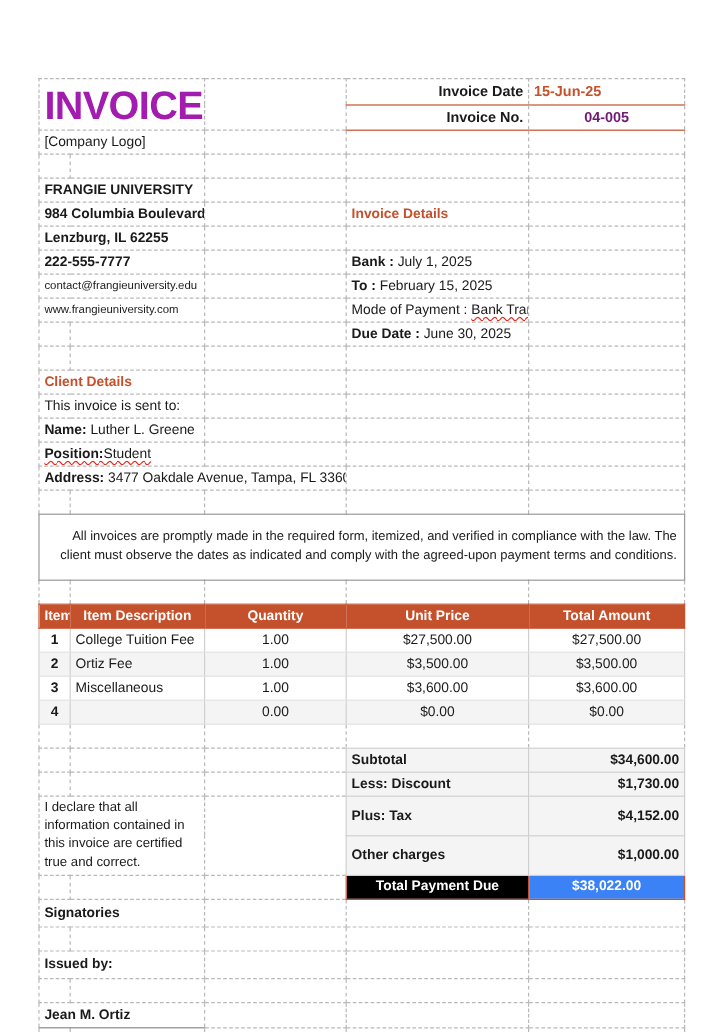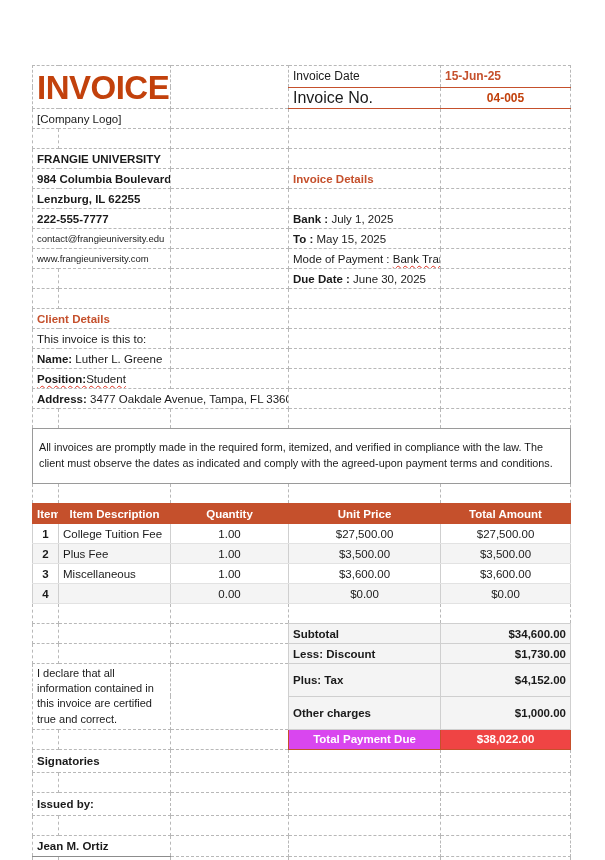--- a/index.html
+++ b/index.html
@@ -33,43 +33,43 @@
   col.cB{width:112px}
   col.cC{width:118px}
   col.cD{width:152px}
   col.cE{width:130px}
   .b{font-weight:bold;}
   .ctr{text-align:center;}
   .small{font-size:9.5px;}
 
   
   .invoice-word{
-    font-size:33px;font-weight:bold;color:#c2410c;
+    font-size:33px;font-weight:bold;color:#a21caf;
     letter-spacing:-0.5px;line-height:1;
     font-family:"Liberation Sans", sans-serif;
   }
 
   
   .hdr-lbl{
-    font-weight:normal;font-size:12px;
+    text-align:right;font-weight:bold;font-size:12px;
     border-bottom:1.6px solid #C5502C !important;
     padding-right:8px;
   }
   .hdr-val{
     font-weight:bold;font-size:12px;color:#C5502C;
     border-bottom:1.6px solid #C5502C !important;
   }
   .hdr-lbl2{
-    text-align:left;font-weight:normal;font-size:16px;
+    text-align:right;font-weight:bold;font-size:12px;
     border-bottom:1.6px solid #C5502C !important;
     border-top:1.6px solid #C5502C !important;
     padding-right:8px;
   }
   .hdr-val2{
-    text-align:center;font-weight:bold;font-size:12px;color:#c2410c;
+    text-align:center;font-weight:bold;font-size:12px;color:#701a75;
     border-bottom:1.6px solid #C5502C !important;
     border-top:1.6px solid #C5502C !important;
   }
 
   
   .sect{color:#C5502C;font-weight:bold;font-size:11.5px;}
 
   
   .terms{
     border:1px solid #9a9a9a !important;
@@ -96,25 +96,25 @@
   .band{background:#f4f4f4;}
   .tot-lbl{
     font-weight:bold;
     border:1px solid #cfcfcf !important;height:22px;
   }
   .tot-val{
     text-align:right;font-weight:bold;
     border:1px solid #cfcfcf !important;height:22px;
   }
   .grand-lbl{
-    background:#d946ef;color:#fff;font-weight:bold;text-align:center;
+    background:#000000;color:#fff;font-weight:bold;text-align:center;
     border:1px solid #C5502C !important;height:22px;
   }
   .grand-val{
-    background:#ef4444;color:#fff;font-weight:bold;text-align:center;
+    background:#3b82f6;color:#fff;font-weight:bold;text-align:center;
     border:1px solid #C5502C !important;height:22px;
   }
 
   
   .declare{
     white-space:normal !important;
     font-size:11px;line-height:1.38;
     vertical-align:middle;
     padding:2px 4px !important;
   }
@@ -199,21 +199,21 @@
       <tr>
         <td colspan="2" class="b">222-555-7777</td>
         <td></td>
         <td><span class="b">Bank :</span> <span>July 1, 2025</span></td>
         <td></td>
       </tr>
 
       <tr>
         <td colspan="2" class="small">contact@frangieuniversity.edu</td>
         <td></td>
-        <td><span class="b">To :</span> <span>May 15, 2025</span></td>
+        <td><span class="b">To :</span> <span>February 15, 2025</span></td>
         <td></td>
       </tr>
 
       <tr>
         <td colspan="2" class="small">www.frangieuniversity.com</td>
         <td></td>
         <td><span>Mode of Payment :</span> <span class="sq">Bank Tranfer</span></td>
         <td></td>
       </tr>
 
@@ -234,21 +234,21 @@
       </tr>
 
       <tr>
         <td colspan="2" class="sect">Client Details</td>
         <td></td>
         <td></td>
         <td></td>
       </tr>
 
       <tr>
-        <td colspan="2">This invoice is this to:</td>
+        <td colspan="2">This invoice is sent to:</td>
         <td></td>
         <td></td>
         <td></td>
       </tr>
 
       <tr>
         <td colspan="2"><span class="b">Name:</span> <span>Luther L. Greene</span></td>
         <td></td>
         <td></td>
         <td></td>
@@ -269,21 +269,21 @@
 
       <tr>
         <td></td>
         <td></td>
         <td></td>
         <td></td>
         <td></td>
       </tr>
 
       <tr>
-        <td colspan="5" class="terms" style="height:46px;">All invoices are promptly made in the required form, itemized, and verified in compliance with the law. The client must observe the dates as indicated and comply with the agreed-upon payment terms and conditions.</td>
+        <td colspan="5" class="terms" style="height:46px;text-align:right;">All invoices are promptly made in the required form, itemized, and verified in compliance with the law. The client must observe the dates as indicated and comply with the agreed-upon payment terms and conditions.</td>
       </tr>
 
       <tr>
         <td></td>
         <td></td>
         <td></td>
         <td></td>
         <td></td>
       </tr>
 
@@ -297,21 +297,21 @@
 
       <tr>
         <td class="td-body ctr b">1</td>
         <td class="td-body">College Tuition Fee</td>
         <td class="td-body ctr">1.00</td>
         <td class="td-body ctr">$27,500.00</td>
         <td class="td-body ctr">$27,500.00</td>
       </tr>
       <tr>
         <td class="td-body ctr b band">2</td>
-        <td class="td-body band">Plus Fee</td>
+        <td class="td-body band">Ortiz Fee</td>
         <td class="td-body ctr band">1.00</td>
         <td class="td-body ctr band">$3,500.00</td>
         <td class="td-body ctr band">$3,500.00</td>
       </tr>
       <tr>
         <td class="td-body ctr b">3</td>
         <td class="td-body">Miscellaneous</td>
         <td class="td-body ctr">1.00</td>
         <td class="td-body ctr">$3,600.00</td>
         <td class="td-body ctr">$3,600.00</td>

